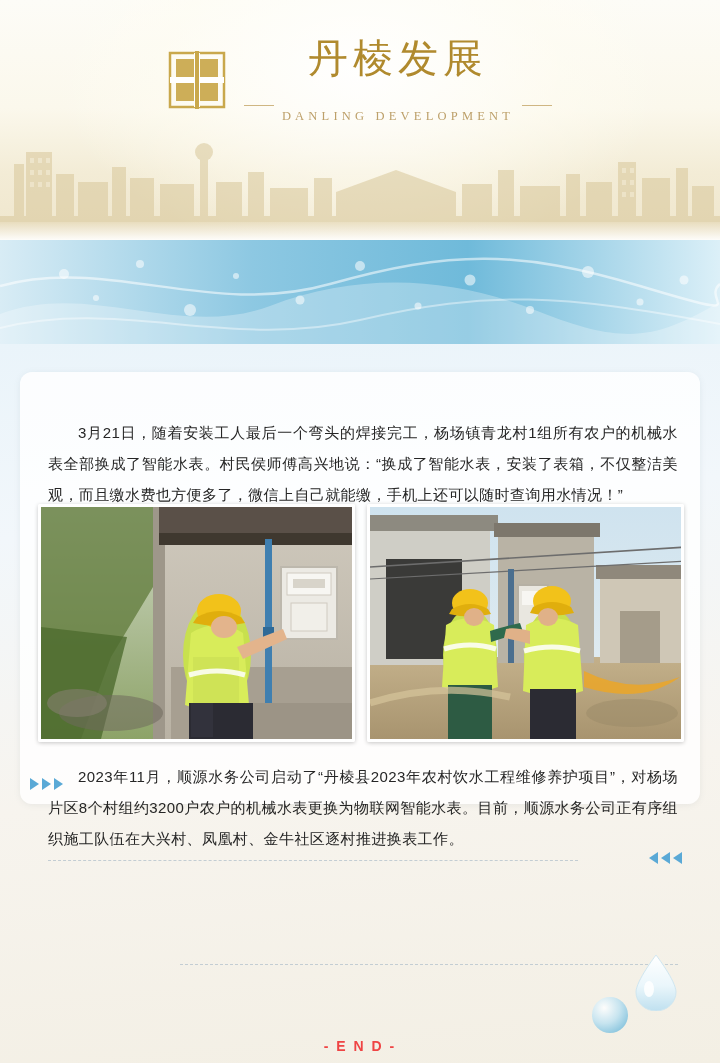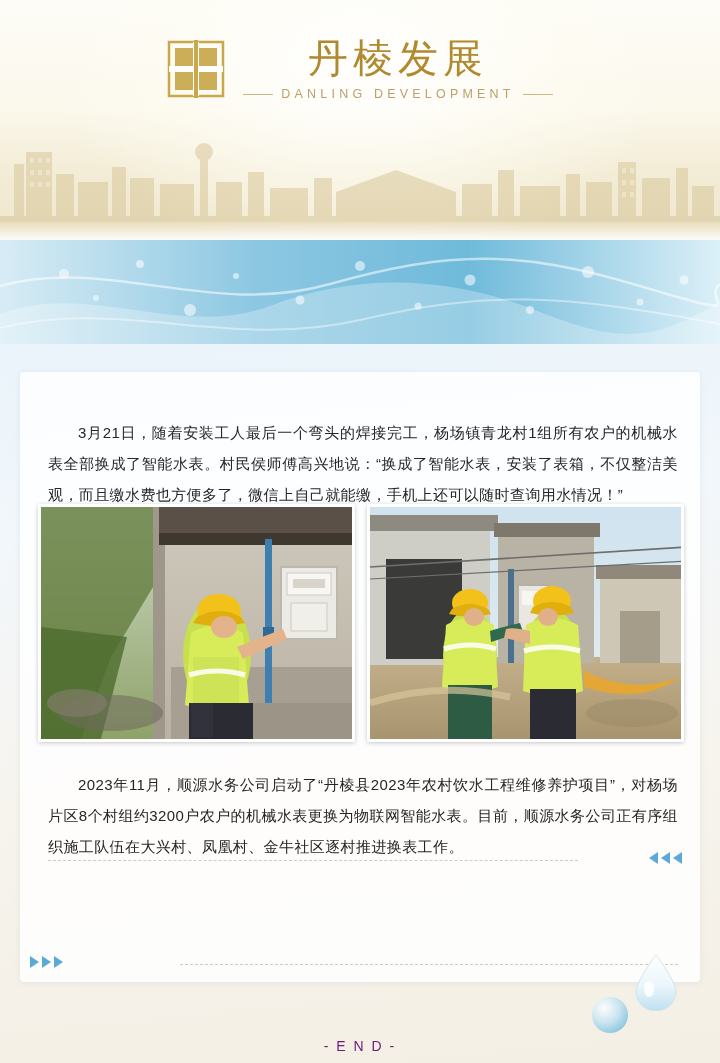--- a/index.html
+++ b/index.html
@@ -80,22 +80,22 @@
   .logo-title {
     font-family: "DejaVu Serif", serif;
     font-size: 40px;
     font-weight: normal;
     letter-spacing: 5px;
     color: #b08a2e;
     line-height: 1.1;
     text-shadow: 0 1px 0 rgba(255,255,255,0.6);
   }
   .logo-sub {
-    margin-top: 0;
-    font-family: Liberation Sans, sans-serif;
+    margin-top: 22px;
+    font-family: Liberation Serif, serif;
     font-size: 12.5px;
     letter-spacing: 4.2px;
     color: #bda06a;
   }
   .logo-sub-wrap {
     display: flex;
     align-items: center;
     gap: 8px;
     margin-top: 7px;
   }
@@ -120,23 +120,23 @@
     width: 720px;
     height: 719px;
     background: linear-gradient(175deg, #eaf4fa 0%, #f2f7fb 25%, #f7f4ee 60%, #f3efe4 100%);
     overflow: hidden;
   }
   .card {
     position: absolute;
     left: 20px;
     top: 28px;
     width: 680px;
-    height: 610px;
+    height: 432px;
     background: rgba(255,255,255,0.82);
-    border-radius: 4px;
+    border-radius: 12px;
     box-shadow: 0 1px 6px rgba(120,140,150,0.12);
   }
 
   .para {
     font-family: "Liberation Sans", sans-serif;
     font-size: 15px;
     line-height: 31px;
     color: #262626;
     letter-spacing: 0.4px;
     text-align: justify;
@@ -164,21 +164,21 @@
     border: 3px solid #ffffff;
     box-shadow: 0 1px 4px rgba(0,0,0,0.22);
     position: relative;
     overflow: hidden;
     border-radius: 2px;
   }
 
   .p2 {
     position: absolute;
     left: 28px;
-    top: 382px;
+    top: 374px;
     width: 630px;
   }
 
   .divider {
     position: absolute;
     left: 28px;
     top: 488px;
     width: 530px;
     border-top: 1px dashed #c3cdd3;
   }
@@ -250,22 +250,22 @@
   }
   .end-bar {
     position: absolute;
     left: 0;
     top: -25px;
     width: 720px;
     text-align: center;
     font-family: "Liberation Sans", sans-serif;
     font-size: 14px;
     letter-spacing: 2px;
-    color: #701a75;
-    font-weight: normal;
+    color: #ef4444;
+    font-weight: bold;
   }
 </style>
 </head>
 <body>
 
 <div class="page">
 
   <div class="header">
     <div class="header-glow"></div>
 

